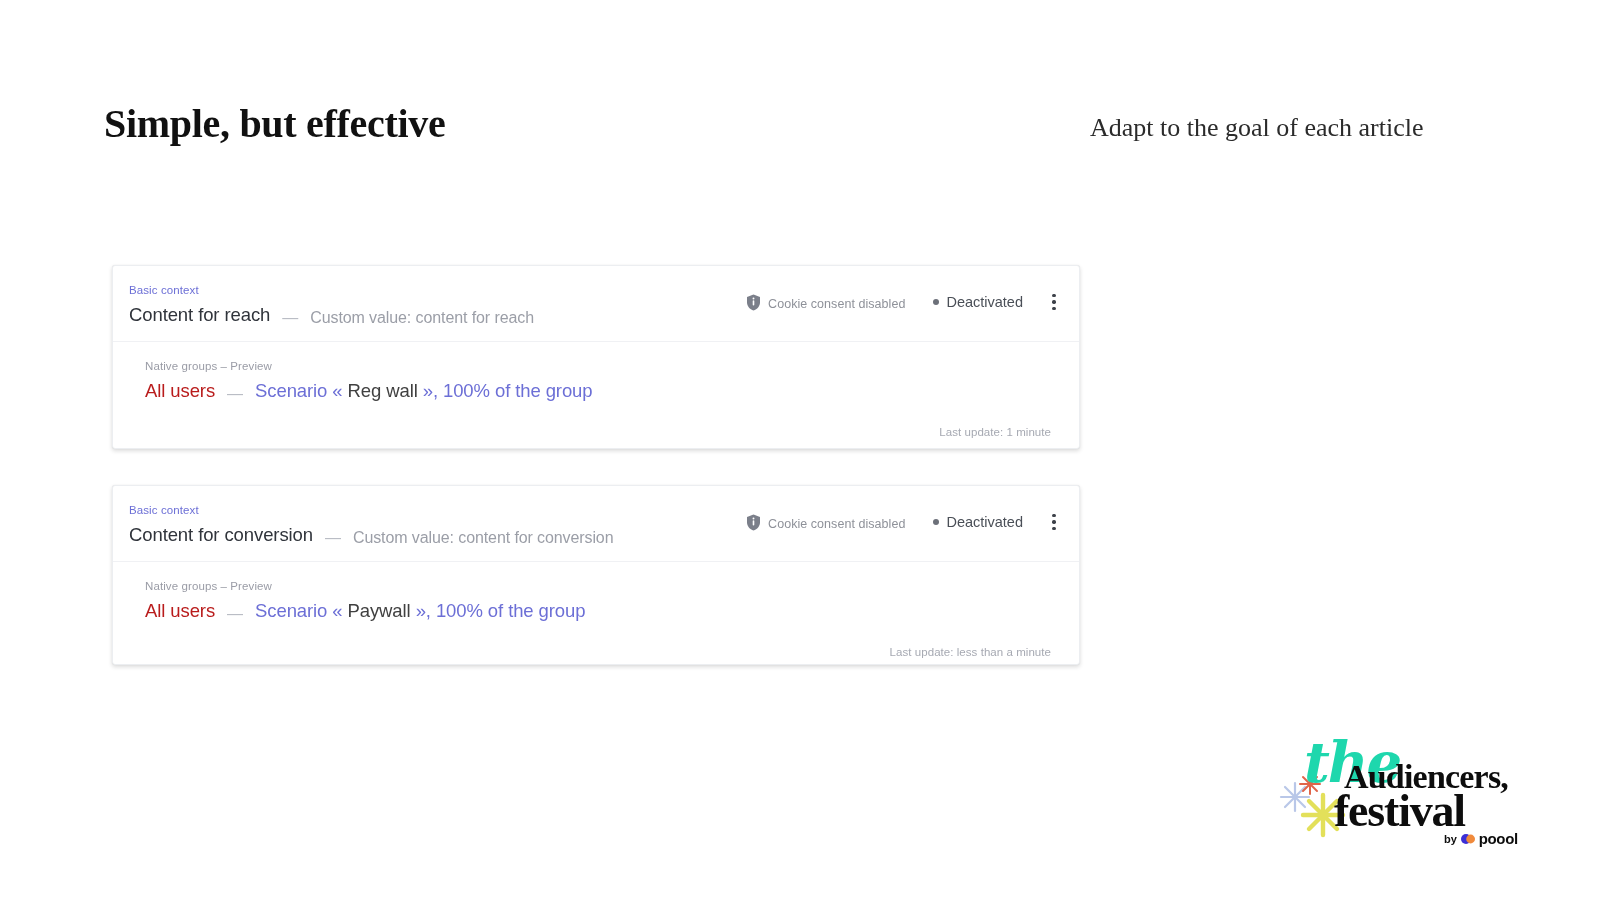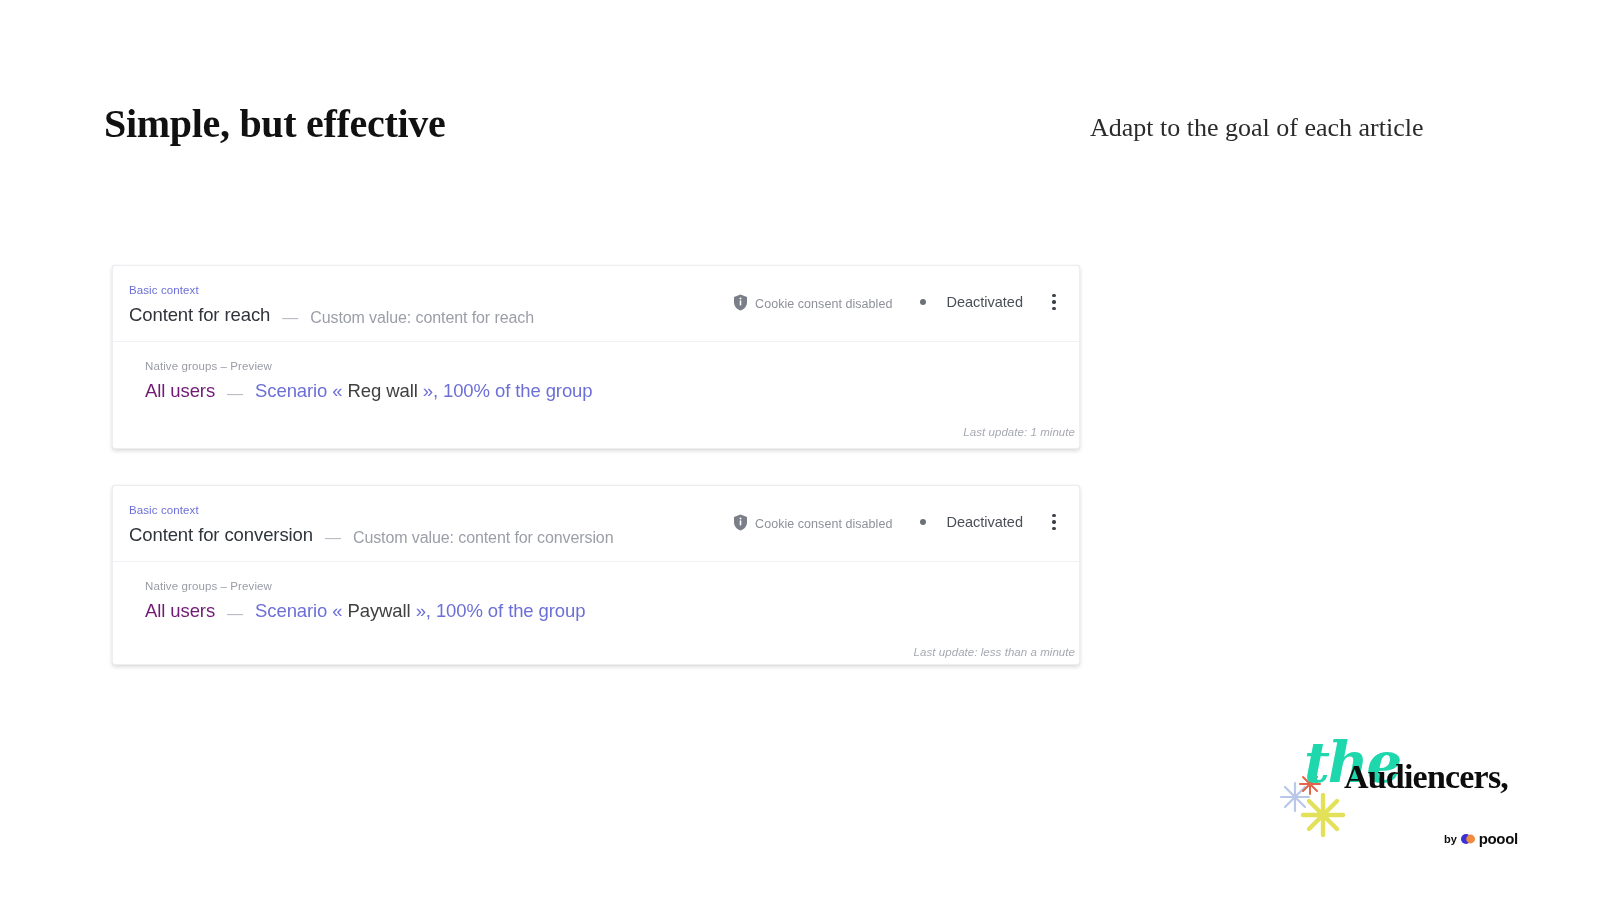--- a/index.html
+++ b/index.html
@@ -111,21 +111,21 @@
     color: #8e9199;
     font-size: 12.5px;
     letter-spacing: 0.05px;
     white-space: nowrap;
   }
   .shield-icon { display: block; width: 15px; height: 17px; }
 
   .state-chip {
     display: flex;
     align-items: center;
-    gap: 20px;
+    gap: 7px;
     color: #4a4f57;
     font-size: 14.5px;
     white-space: nowrap;
     margin-left: 28px;
   }
   .state-dot {
     width: 6px; height: 6px;
     border-radius: 50%;
     background: #6c7079;
     display: inline-block;
@@ -153,33 +153,32 @@
   .scenario-line {
     font-size: 18.5px;
     line-height: 24px;
     color: #6c6fd6;
     letter-spacing: -0.1px;
   }
   .scenario-line b { font-weight: 400; color: #404040; }
   .all-users {
     font-size: 18.5px;
     line-height: 24px;
-    color: #701a75;
+    color: #b91c1c;
     letter-spacing: -0.1px;
   }
 
   .last-update {
     position: absolute;
-    right: 4px;
+    right: 28px;
     bottom: 9px;
     font-size: 11.5px;
     color: #a6a9b2;
     letter-spacing: 0.05px;
     white-space: nowrap;
-    font-style: italic;
   }
   .section-body { position: relative; min-height: 74px; margin-left: 16px; }
 
   
   .logo {
     position: absolute;
     left: 1276px;
     top: 718px;
     width: 260px;
     height: 140px;
@@ -385,20 +384,21 @@
         <line x1="23" y1="3" x2="23" y2="43"></line>
         <line x1="3" y1="23" x2="43" y2="23"></line>
         <line x1="9" y1="9" x2="37" y2="37"></line>
         <line x1="37" y1="9" x2="9" y2="37"></line>
       </g>
     </svg>
   </span>
 
   <span class="logo-the">the</span>
   <span class="logo-aud">Audiencers,</span>
+  <span class="logo-fest">festival</span>
 
   <span class="logo-by">
     <span class="by-text">by</span>
     <span>
       <svg class="poool-mark" viewBox="0 0 14 10" xmlns="http://www.w3.org/2000/svg">
         <circle cx="5" cy="5" r="5" fill="#3b2fd6"></circle>
         <circle cx="9.6" cy="5" r="4.4" fill="#f08a3c"></circle>
       </svg>
     </span>
     <span class="poool-text">poool</span>

